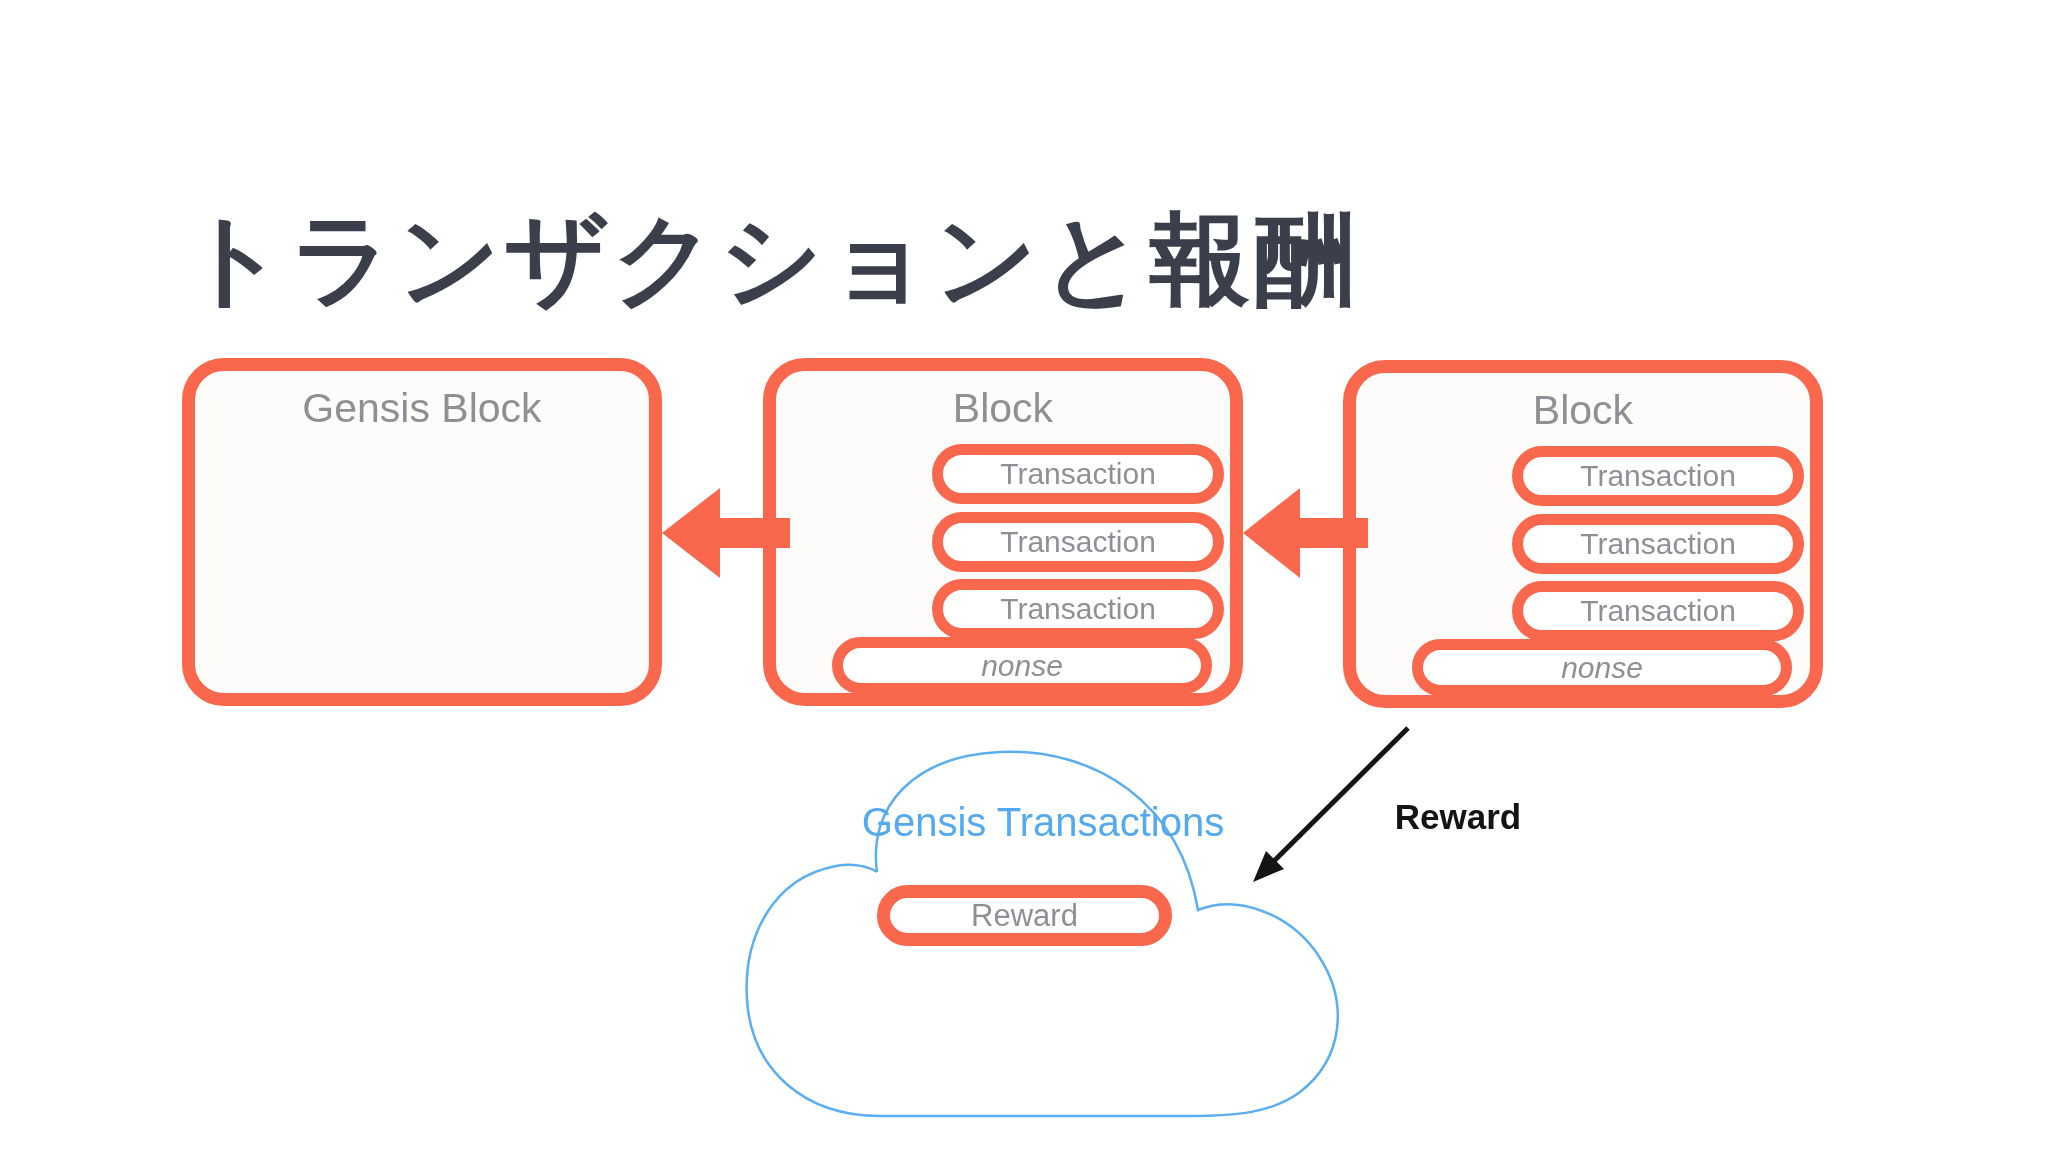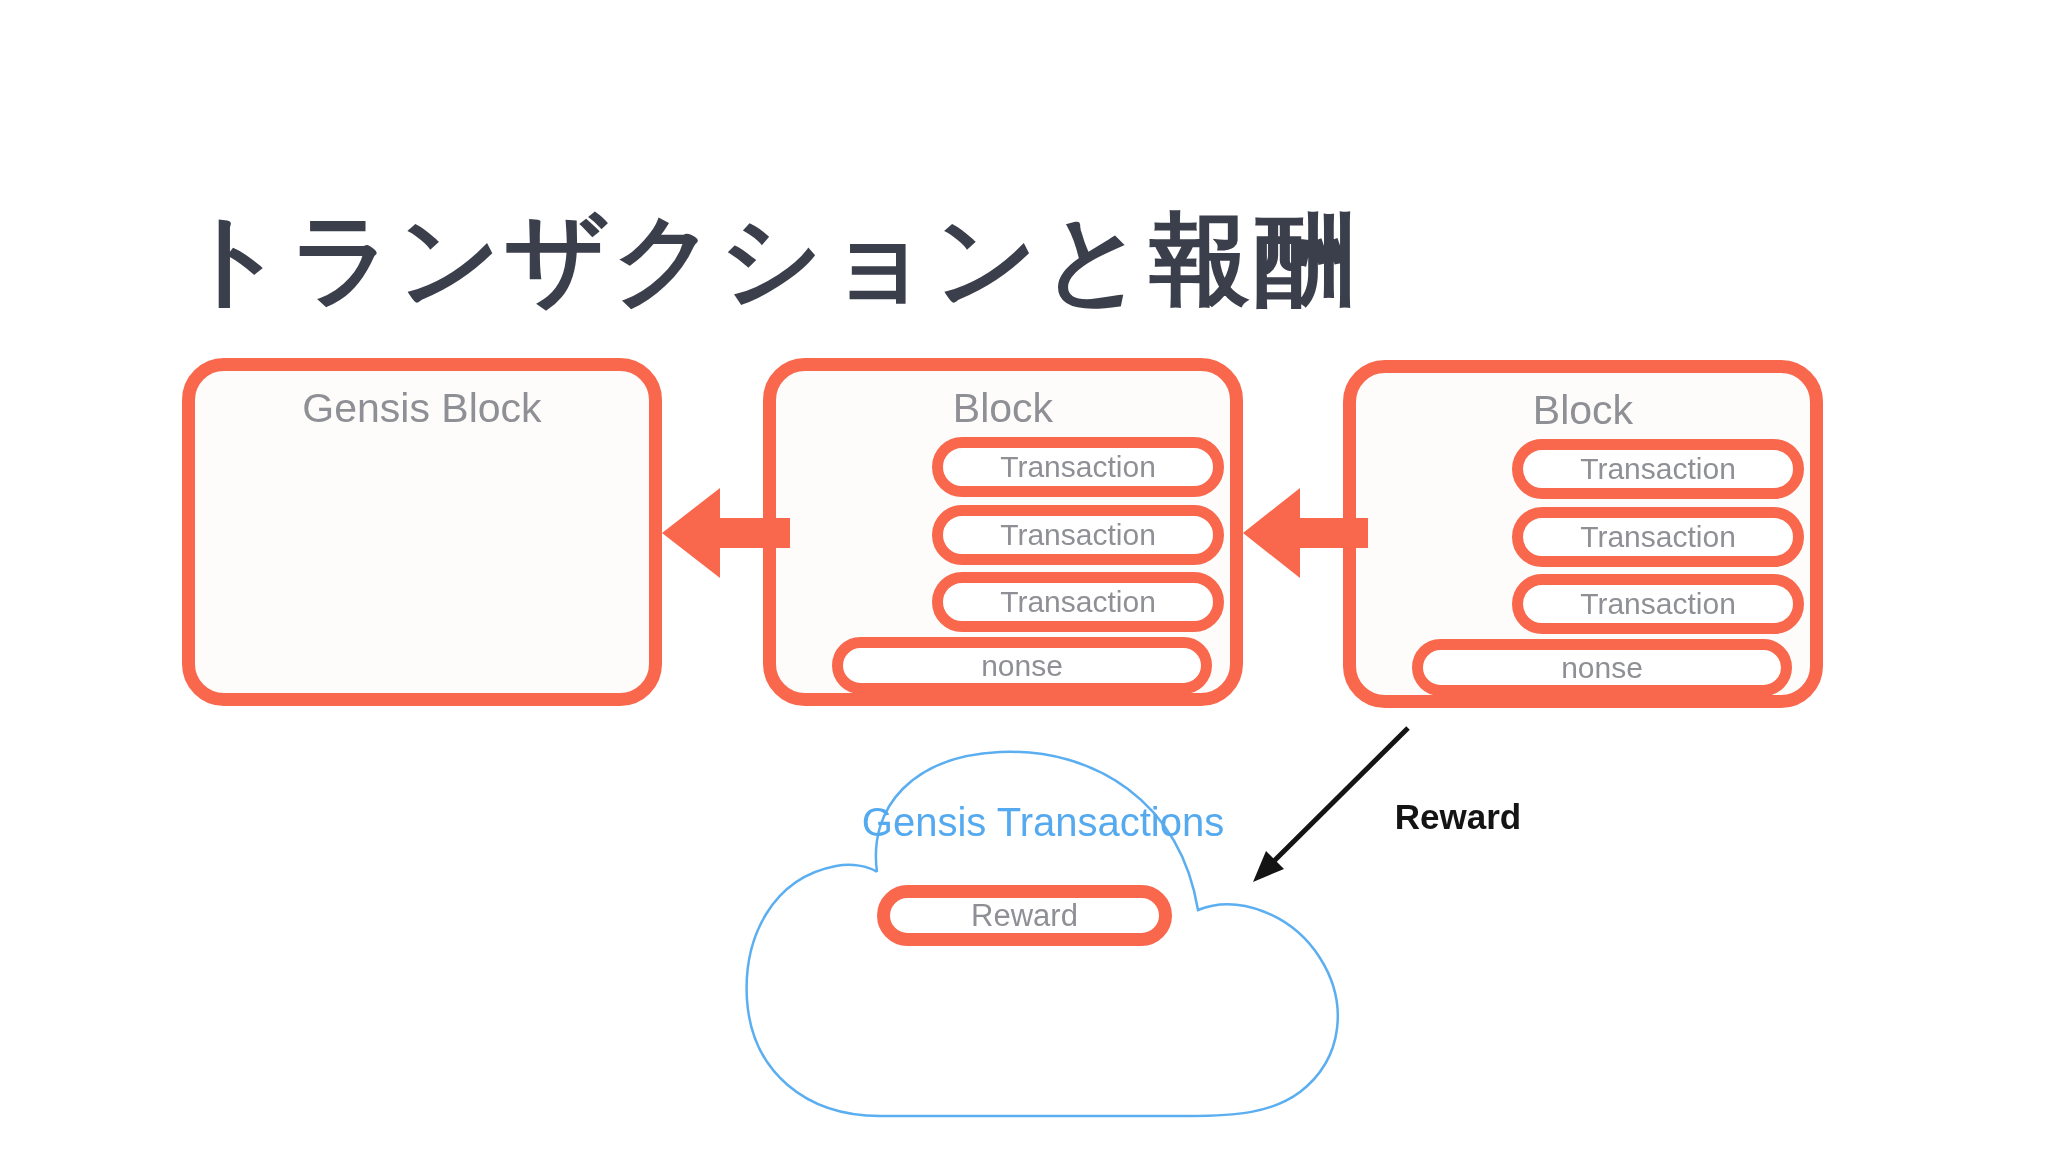--- a/index.html
+++ b/index.html
@@ -54,25 +54,25 @@
     background: #ffffff;
     border: 11px solid #f9684c;
     border-radius: 34px;
     color: #8f9095;
     font-size: 30px;
     display: flex;
     align-items: center;
     justify-content: center;
     white-space: nowrap;
   }
-  .pill.tx   { left: 156px; width: 292px; height: 60px; }
+  .pill.tx   { left: 156px; width: 292px; height: 60px; margin-top: 7px; }
   .pill.tx-1 { top: 66px; }
   .pill.tx-2 { top: 134px; }
   .pill.tx-3 { top: 201px; }
-  .pill.nonce { left: 56px; top: 266px; width: 380px; height: 57px; }
+  .pill.nonce { left: 56px; top: 266px; width: 380px; height: 57px; font-style: italic; }
 
   .overlay-svg {
     position: absolute;
     left: 0; top: 0;
     width: 2048px;
     height: 1152px;
     pointer-events: none;
   }
 
   .cloud-label {

